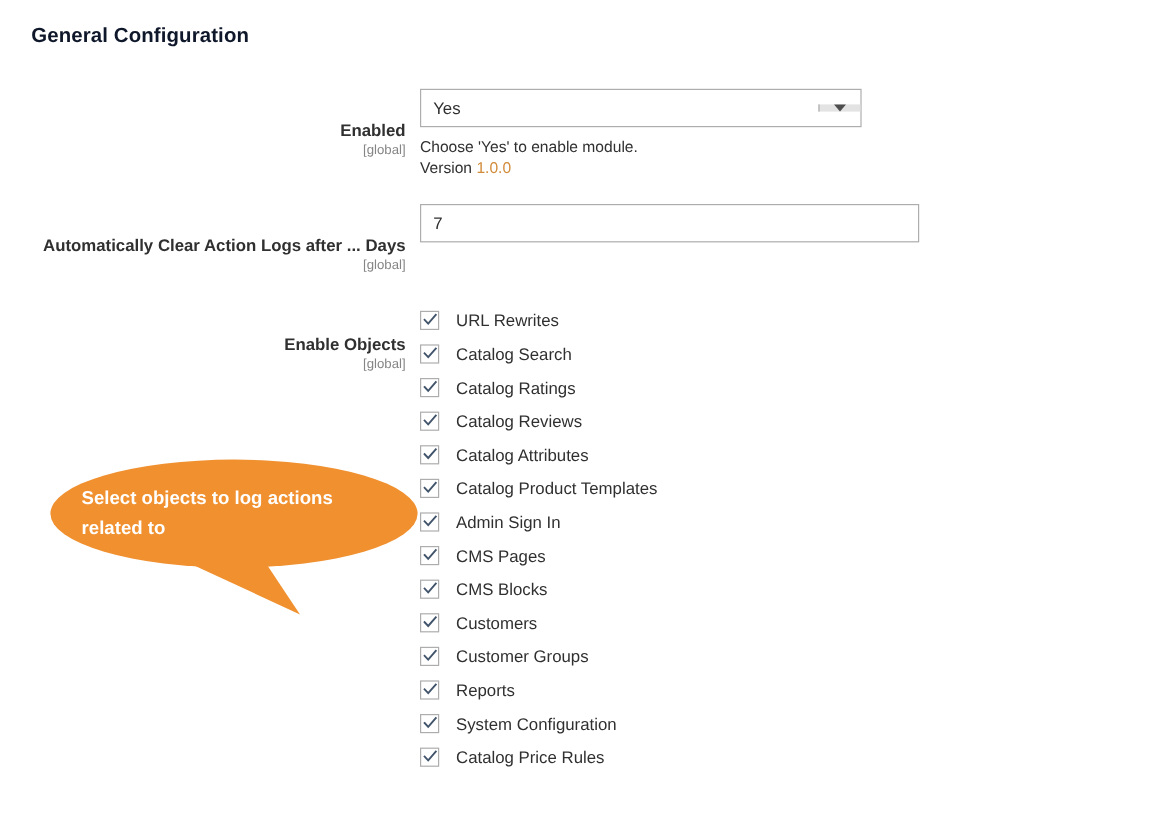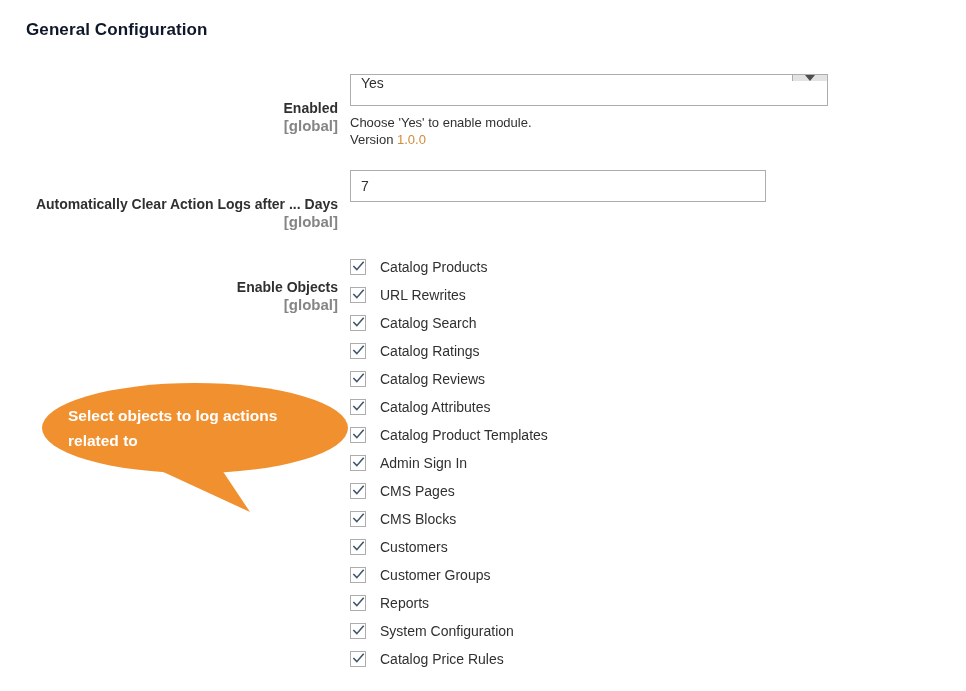--- a/index.html
+++ b/index.html
@@ -50,41 +50,41 @@
   }
   .field-label {
     font-size: 14px;
     font-weight: bold;
     color: #303030;
     line-height: 19px;
     display: block;
     white-space: nowrap;
   }
   .scope-label {
-    font-size: 15px;
+    font-size: 11px;
     color: #858585;
     line-height: 15px;
     display: block;
-    font-weight: bold;
+    font-weight: normal;
   }
   .control-col {
     flex: 1;
     position: relative;
   }
 
   
   .select-wrap {
     position: relative;
-    width: 478px;
+    width: 368px;
     height: 32px;
     border: 1px solid #adadad;
     background: #ffffff;
     box-sizing: border-box;
     display: flex;
-    align-items: flex-start;
+    align-items: center;
   }
   .select-value {
     flex: 1;
     display: flex;
     align-items: center;
     padding-left: 10px;
     font-size: 14px;
     color: #303030;
   }
   .select-arrow-btn {
@@ -233,28 +233,20 @@
       <span class="scope-label">[global]</span>
     </div>
     <div class="control-col">
       <ul class="check-list" id="object-list">
           <li class="check-item">
             <span class="cb">
               <svg viewBox="0 0 14 14">
                 <path d="M2 7 L5.2 10.4 L12 2.6" fill="none" stroke="#41546b" stroke-width="1.7" stroke-linecap="square" stroke-linejoin="miter"></path>
               </svg>
             </span>
-            <span class="cb-label">Catalog Products</span>
-          </li>
-          <li class="check-item">
-            <span class="cb">
-              <svg viewBox="0 0 14 14">
-                <path d="M2 7 L5.2 10.4 L12 2.6" fill="none" stroke="#41546b" stroke-width="1.7" stroke-linecap="square" stroke-linejoin="miter"></path>
-              </svg>
-            </span>
             <span class="cb-label">URL Rewrites</span>
           </li>
           <li class="check-item">
             <span class="cb">
               <svg viewBox="0 0 14 14">
                 <path d="M2 7 L5.2 10.4 L12 2.6" fill="none" stroke="#41546b" stroke-width="1.7" stroke-linecap="square" stroke-linejoin="miter"></path>
               </svg>
             </span>
             <span class="cb-label">Catalog Search</span>
           </li>

